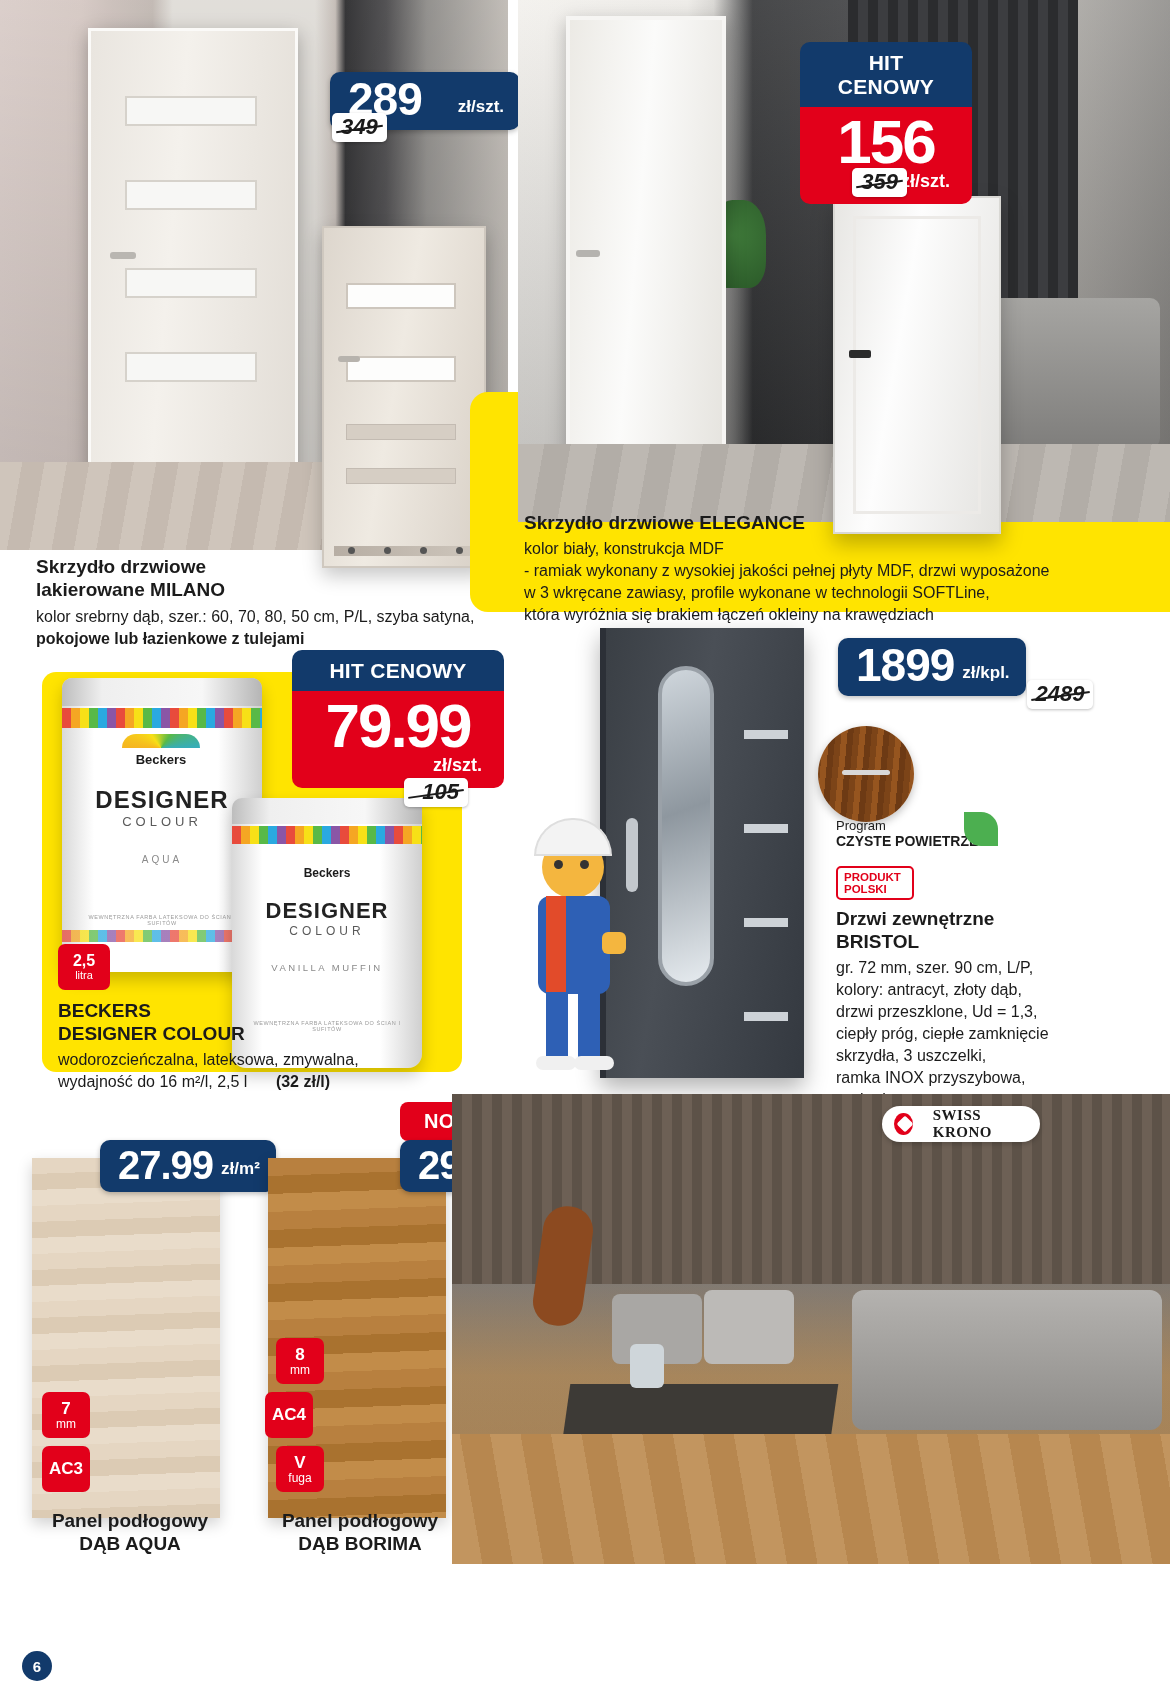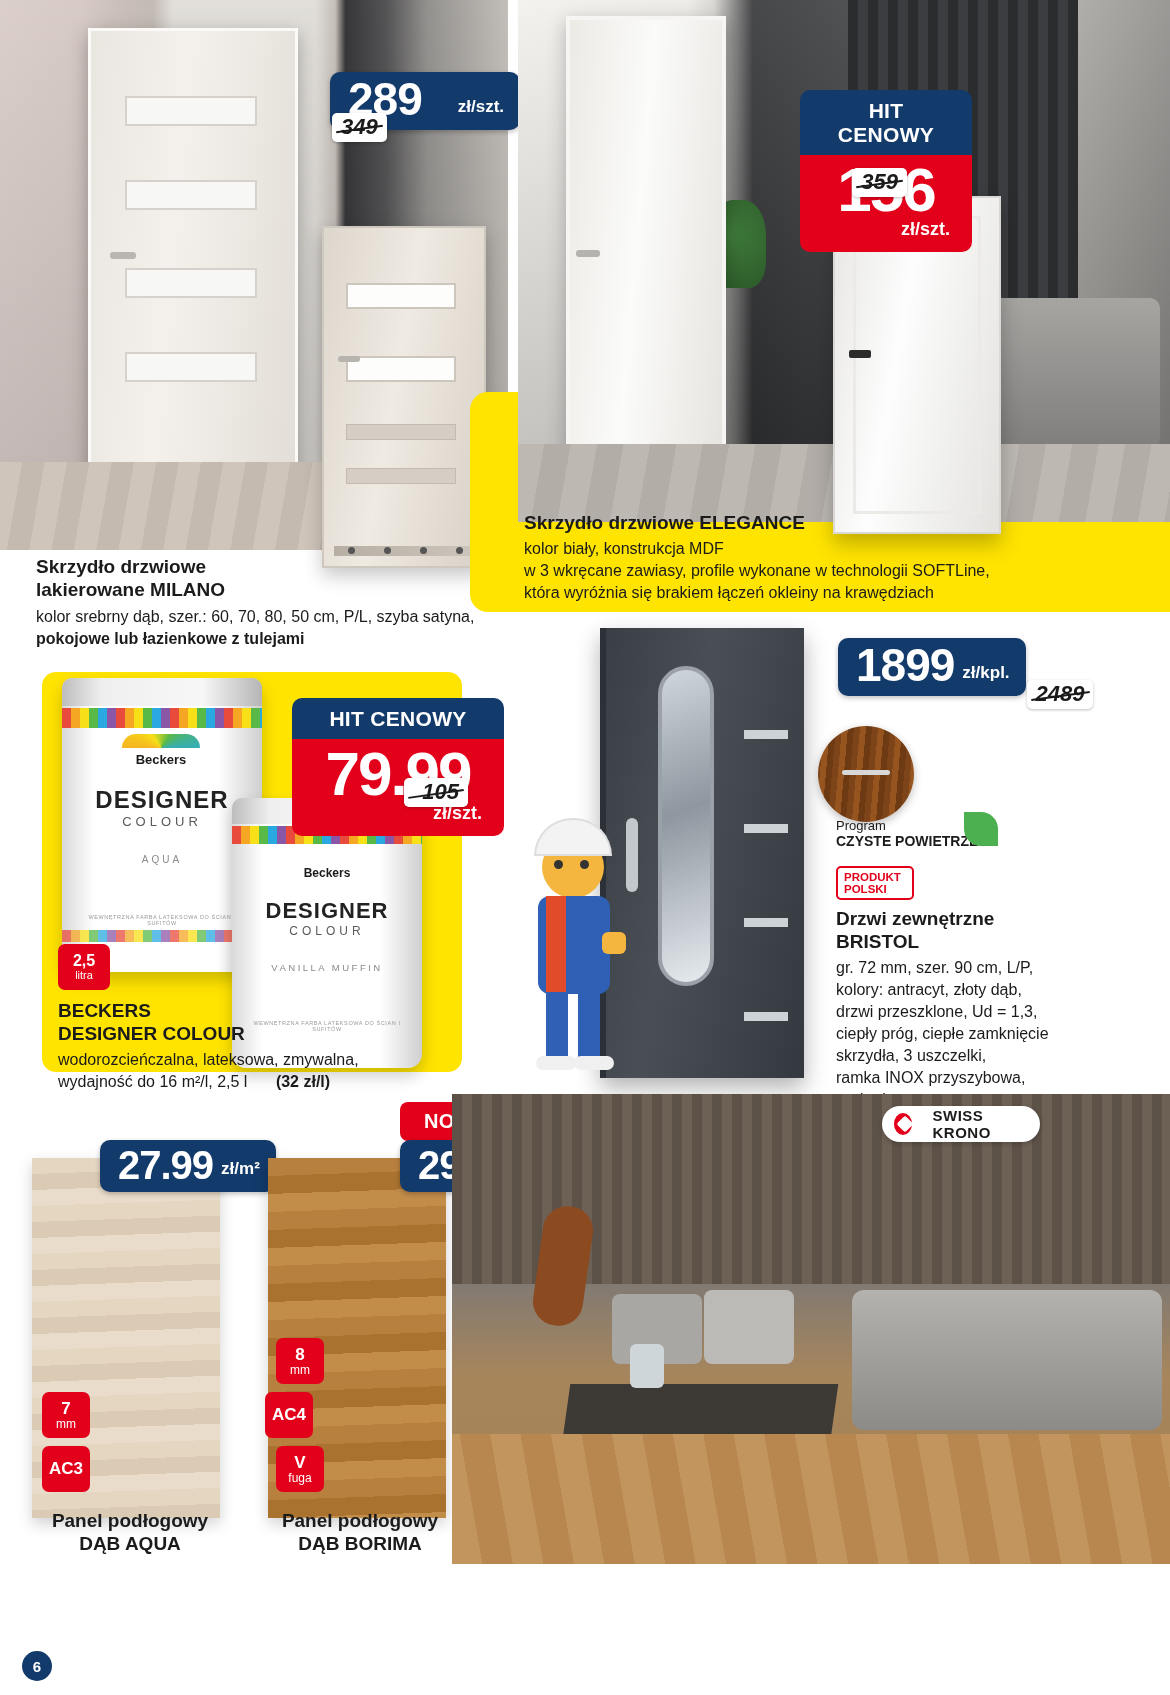--- a/index.html
+++ b/index.html
@@ -57,21 +57,20 @@
   
   .hit-label {
     background: #123a6b;
     color: #fff;
     font-size: 21px;
     font-weight: 700;
     letter-spacing: .3px;
     border-radius: 10px 10px 0 0;
     padding: 9px 22px 8px;
     text-align: center;
-    margin-top: 48px;
   }
   .hit-red {
     background: #e2001a;
     color: #fff;
     border-radius: 0 0 10px 10px;
     padding: 4px 22px 12px;
     text-align: center;
   }
   .hit-red .num { font-size: 62px; font-weight: 700; line-height: 1; letter-spacing: -2px; }
   .hit-red .unit { font-size: 18px; font-weight: 700; text-align: right; margin-top: -2px; }
@@ -201,20 +200,21 @@
       <div class="num">156</div>
       <div class="unit">zł/szt.</div>
     </div>
   </div>
   <div class="abs oldprice" style="left:793px; top:168px;">359</div>
 
   
   <div class="abs" style="left:524px; top:512px; width:560px;">
     <div class="title-bold" style="margin-bottom:3px;">Skrzydło drzwiowe ELEGANCE</div>
     <div class="desc">kolor biały, konstrukcja MDF</div>
+    <div class="desc">- ramiak wykonany z wysokiej jakości pełnej płyty MDF, drzwi wyposażone</div>
     <div class="desc">w 3 wkręcane zawiasy, profile wykonane w technologii SOFTLine,</div>
     <div class="desc">która wyróżnia się brakiem łączeń okleiny na krawędziach</div>
   </div>
 
   
   <div class="abs yellow" style="left:42px; top:672px; width:420px; height:400px; border-radius:14px;"></div>
 
   
   <div class="abs" style="left:62px; top:678px; width:200px; height:294px;
               border-radius:10px 10px 14px 14px;
@@ -423,21 +423,21 @@
     <div class="abs" style="left:252px; top:196px; width:90px; height:74px; border-radius:8px; background:#bcbab7;"></div>
     <div class="abs" style="left:112px; top:290px; width:268px; height:90px; background:#3d3a36; transform:skewX(-8deg);"></div>
     <div class="abs" style="left:178px; top:250px; width:34px; height:44px; background:#cfd6da; border-radius:6px;"></div>
     <div class="abs" style="left:86px; top:112px; width:50px; height:120px; border-radius:24px; background:#8c4a20; transform:rotate(8deg);"></div>
     <div class="abs" style="left:0; bottom:0; width:718px; height:130px;
                 background:repeating-linear-gradient(80deg,#c2955f 0 30px,#b7874f 30px 60px);"></div>
   </div>
 
   
   <div class="abs" style="left:882px; top:1106px; width:158px; height:36px; background:#fff; border-radius:18px;
-              display:flex; align-items:center; gap:20px; padding:0 12px; box-shadow:0 2px 5px rgba(0,0,0,.2);">
+              display:flex; align-items:center; gap:20px; padding:0 12px; box-shadow:0 2px 5px rgba(0,0,0,.2);font-family:Liberation Serif, serif;">
     <span style="width:22px; height:22px; border-radius:50%; background:#e2001a; display:inline-block;
                  position:relative;">
       <span style="position:absolute; left:5px; top:5px; width:12px; height:12px; background:#fff; border-radius:2px; transform:rotate(45deg);"></span>
     </span>
     <span style="font-size:15px; font-weight:700; letter-spacing:.5px;">SWISS KRONO</span>
   </div>
 
   
   <div class="pagenum">6</div>
 

